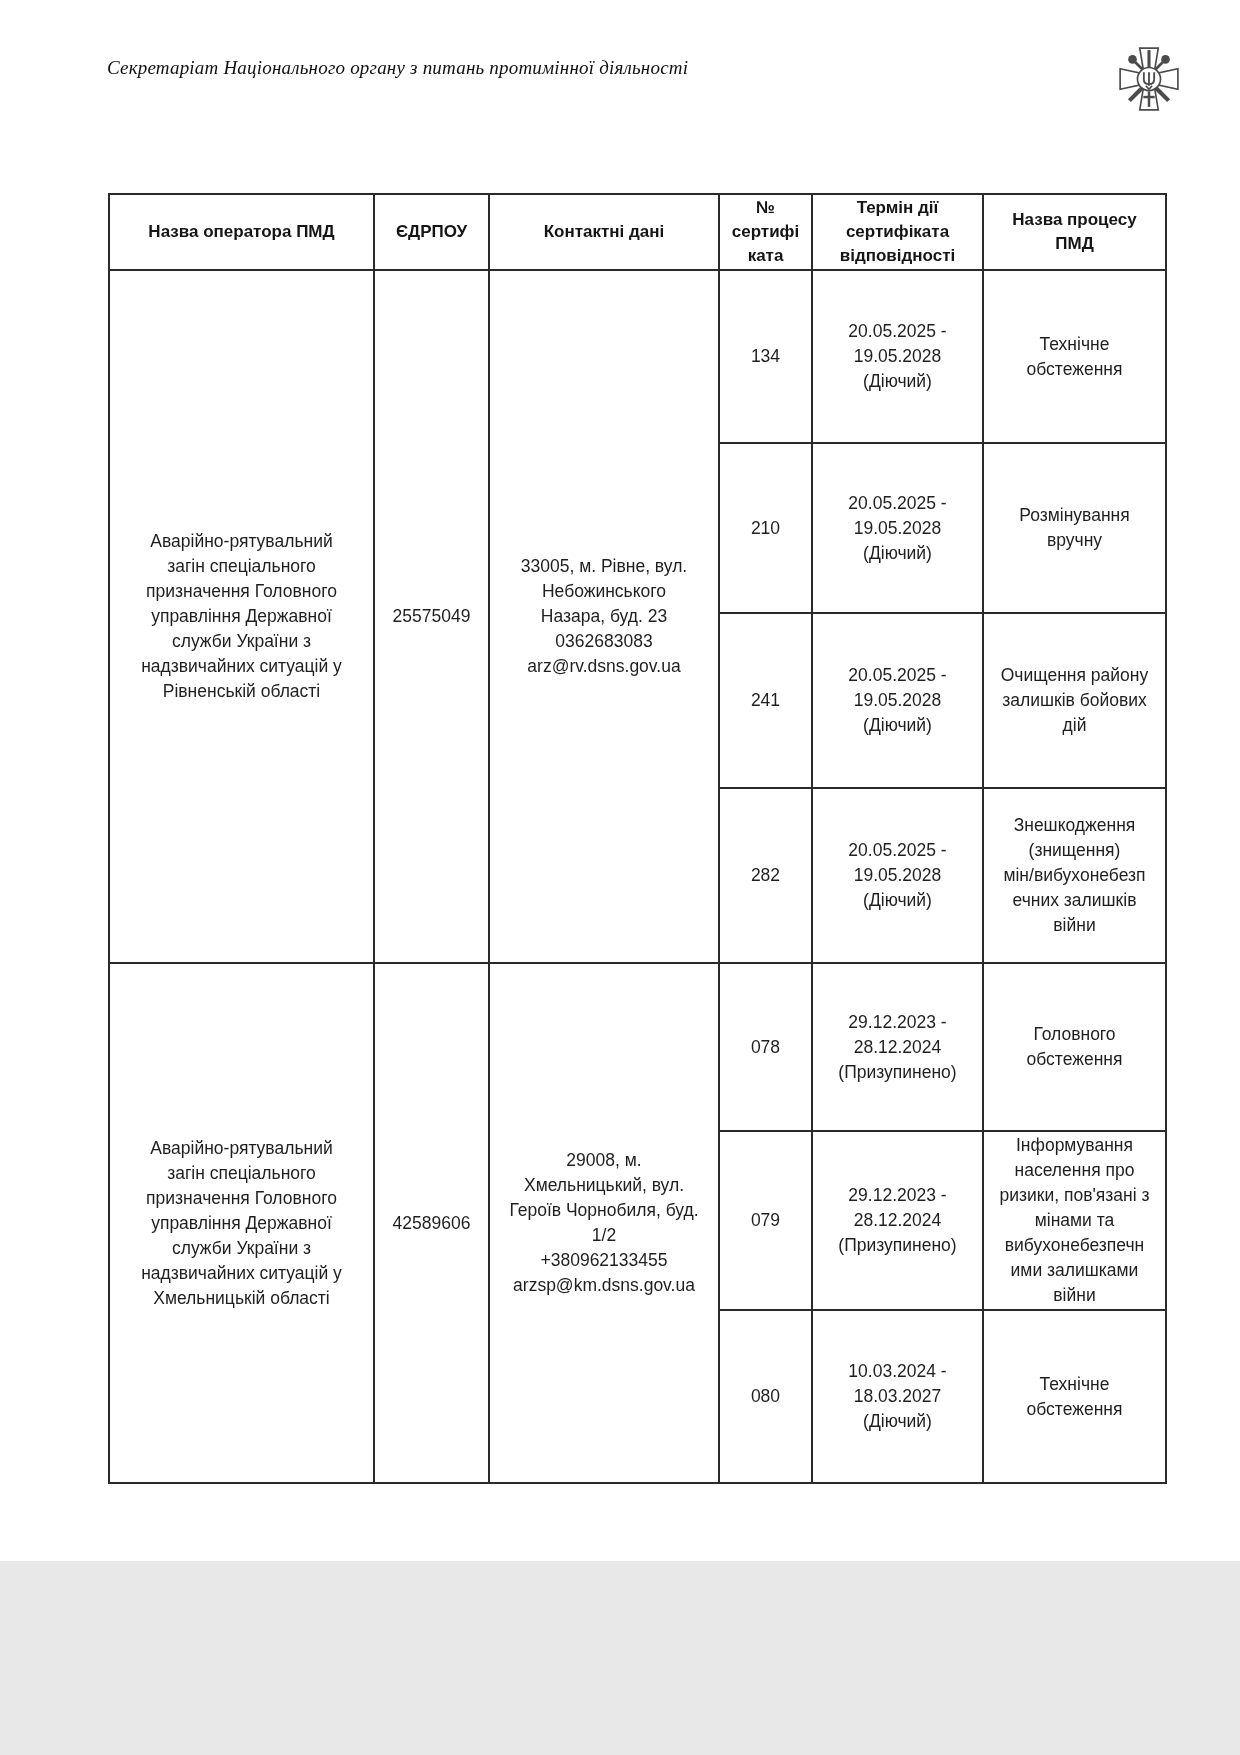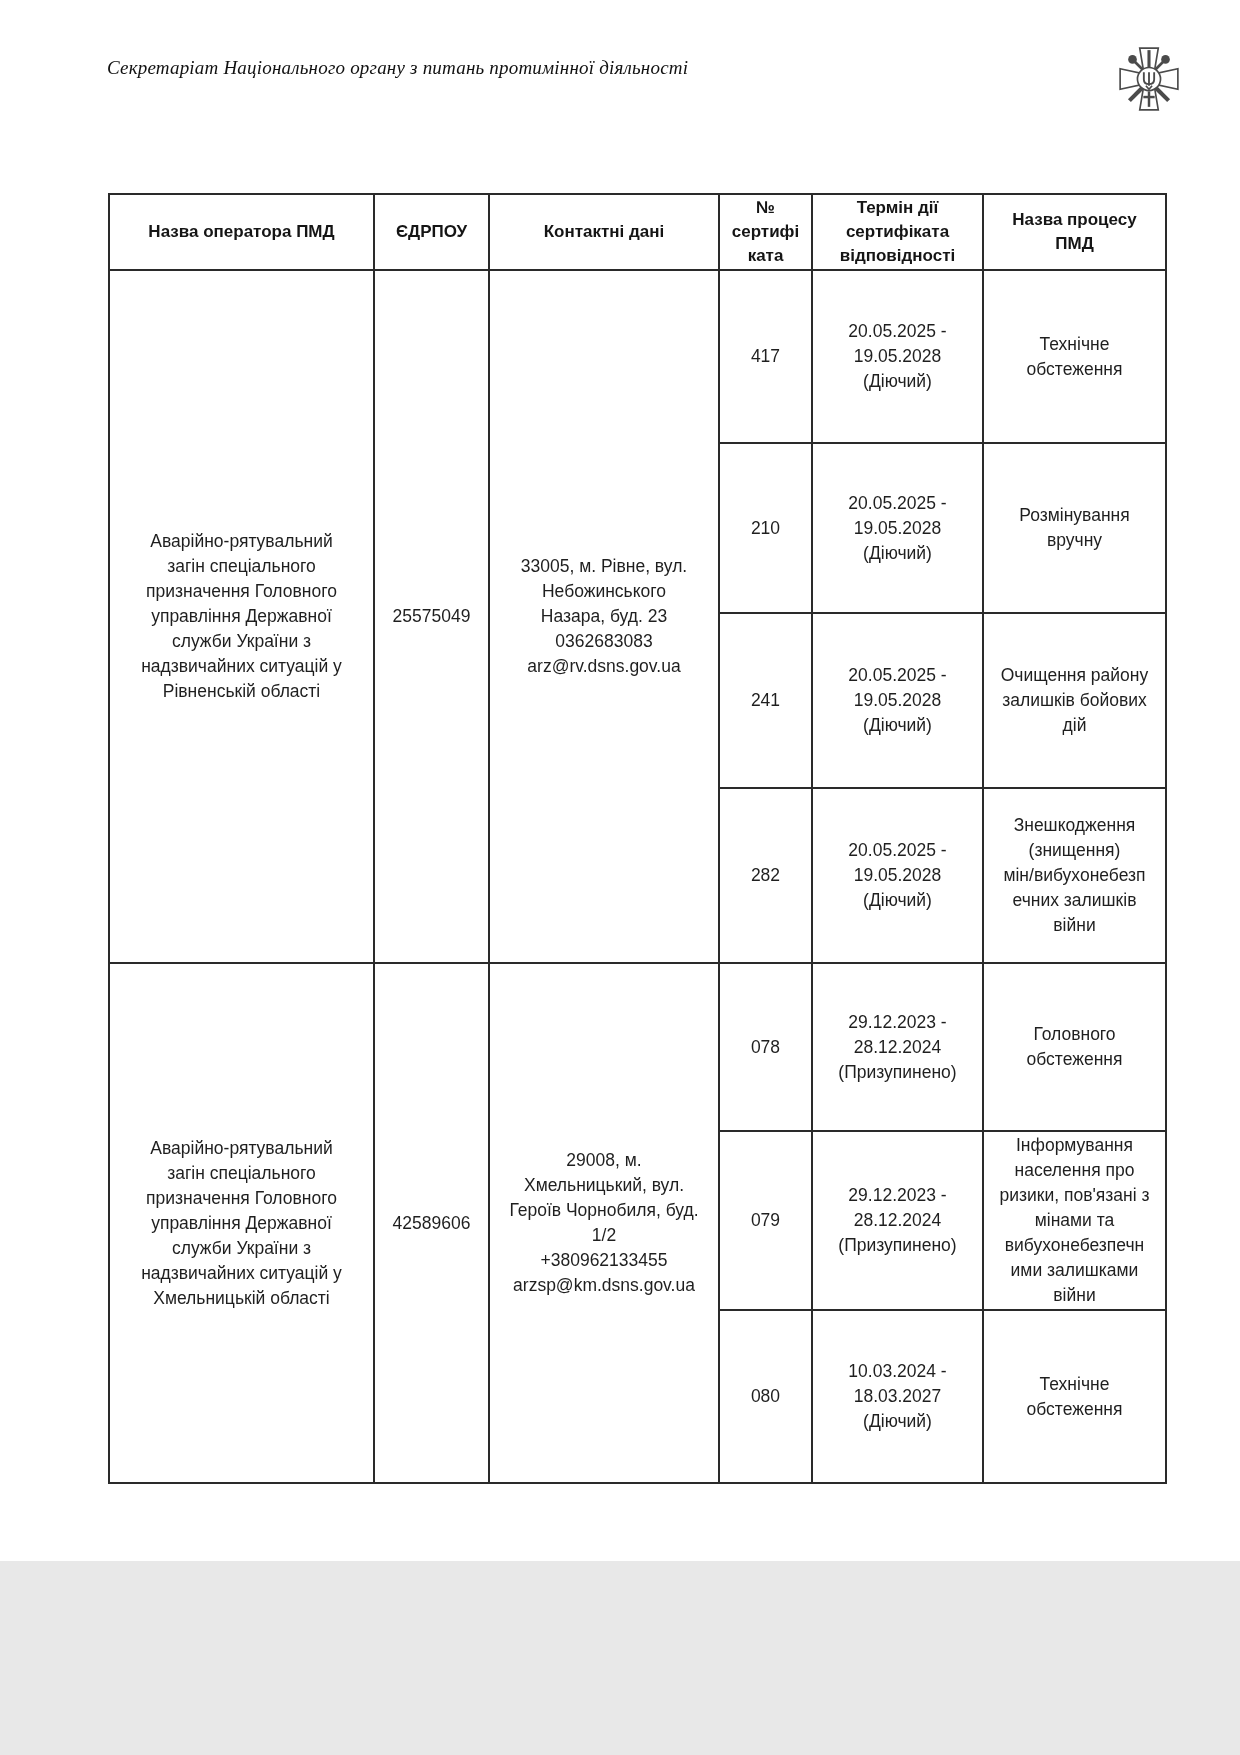--- a/index.html
+++ b/index.html
@@ -152,21 +152,21 @@
 управління Державної
 служби України з
 надзвичайних ситуацій у
 Рівненській області</td>
         <td rowspan="4">25575049</td>
         <td rowspan="4">33005, м. Рівне, вул.
 Небожинського
 Назара, буд. 23
 0362683083
 arz@rv.dsns.gov.ua</td>
-        <td>417</td>
+        <td>134</td>
         <td>20.05.2025 -
 19.05.2028
 (Діючий)</td>
         <td>Технічне
 обстеження</td>
       </tr>
       <tr style="height:170px">
         <td>210</td>
         <td>20.05.2025 -
 19.05.2028

